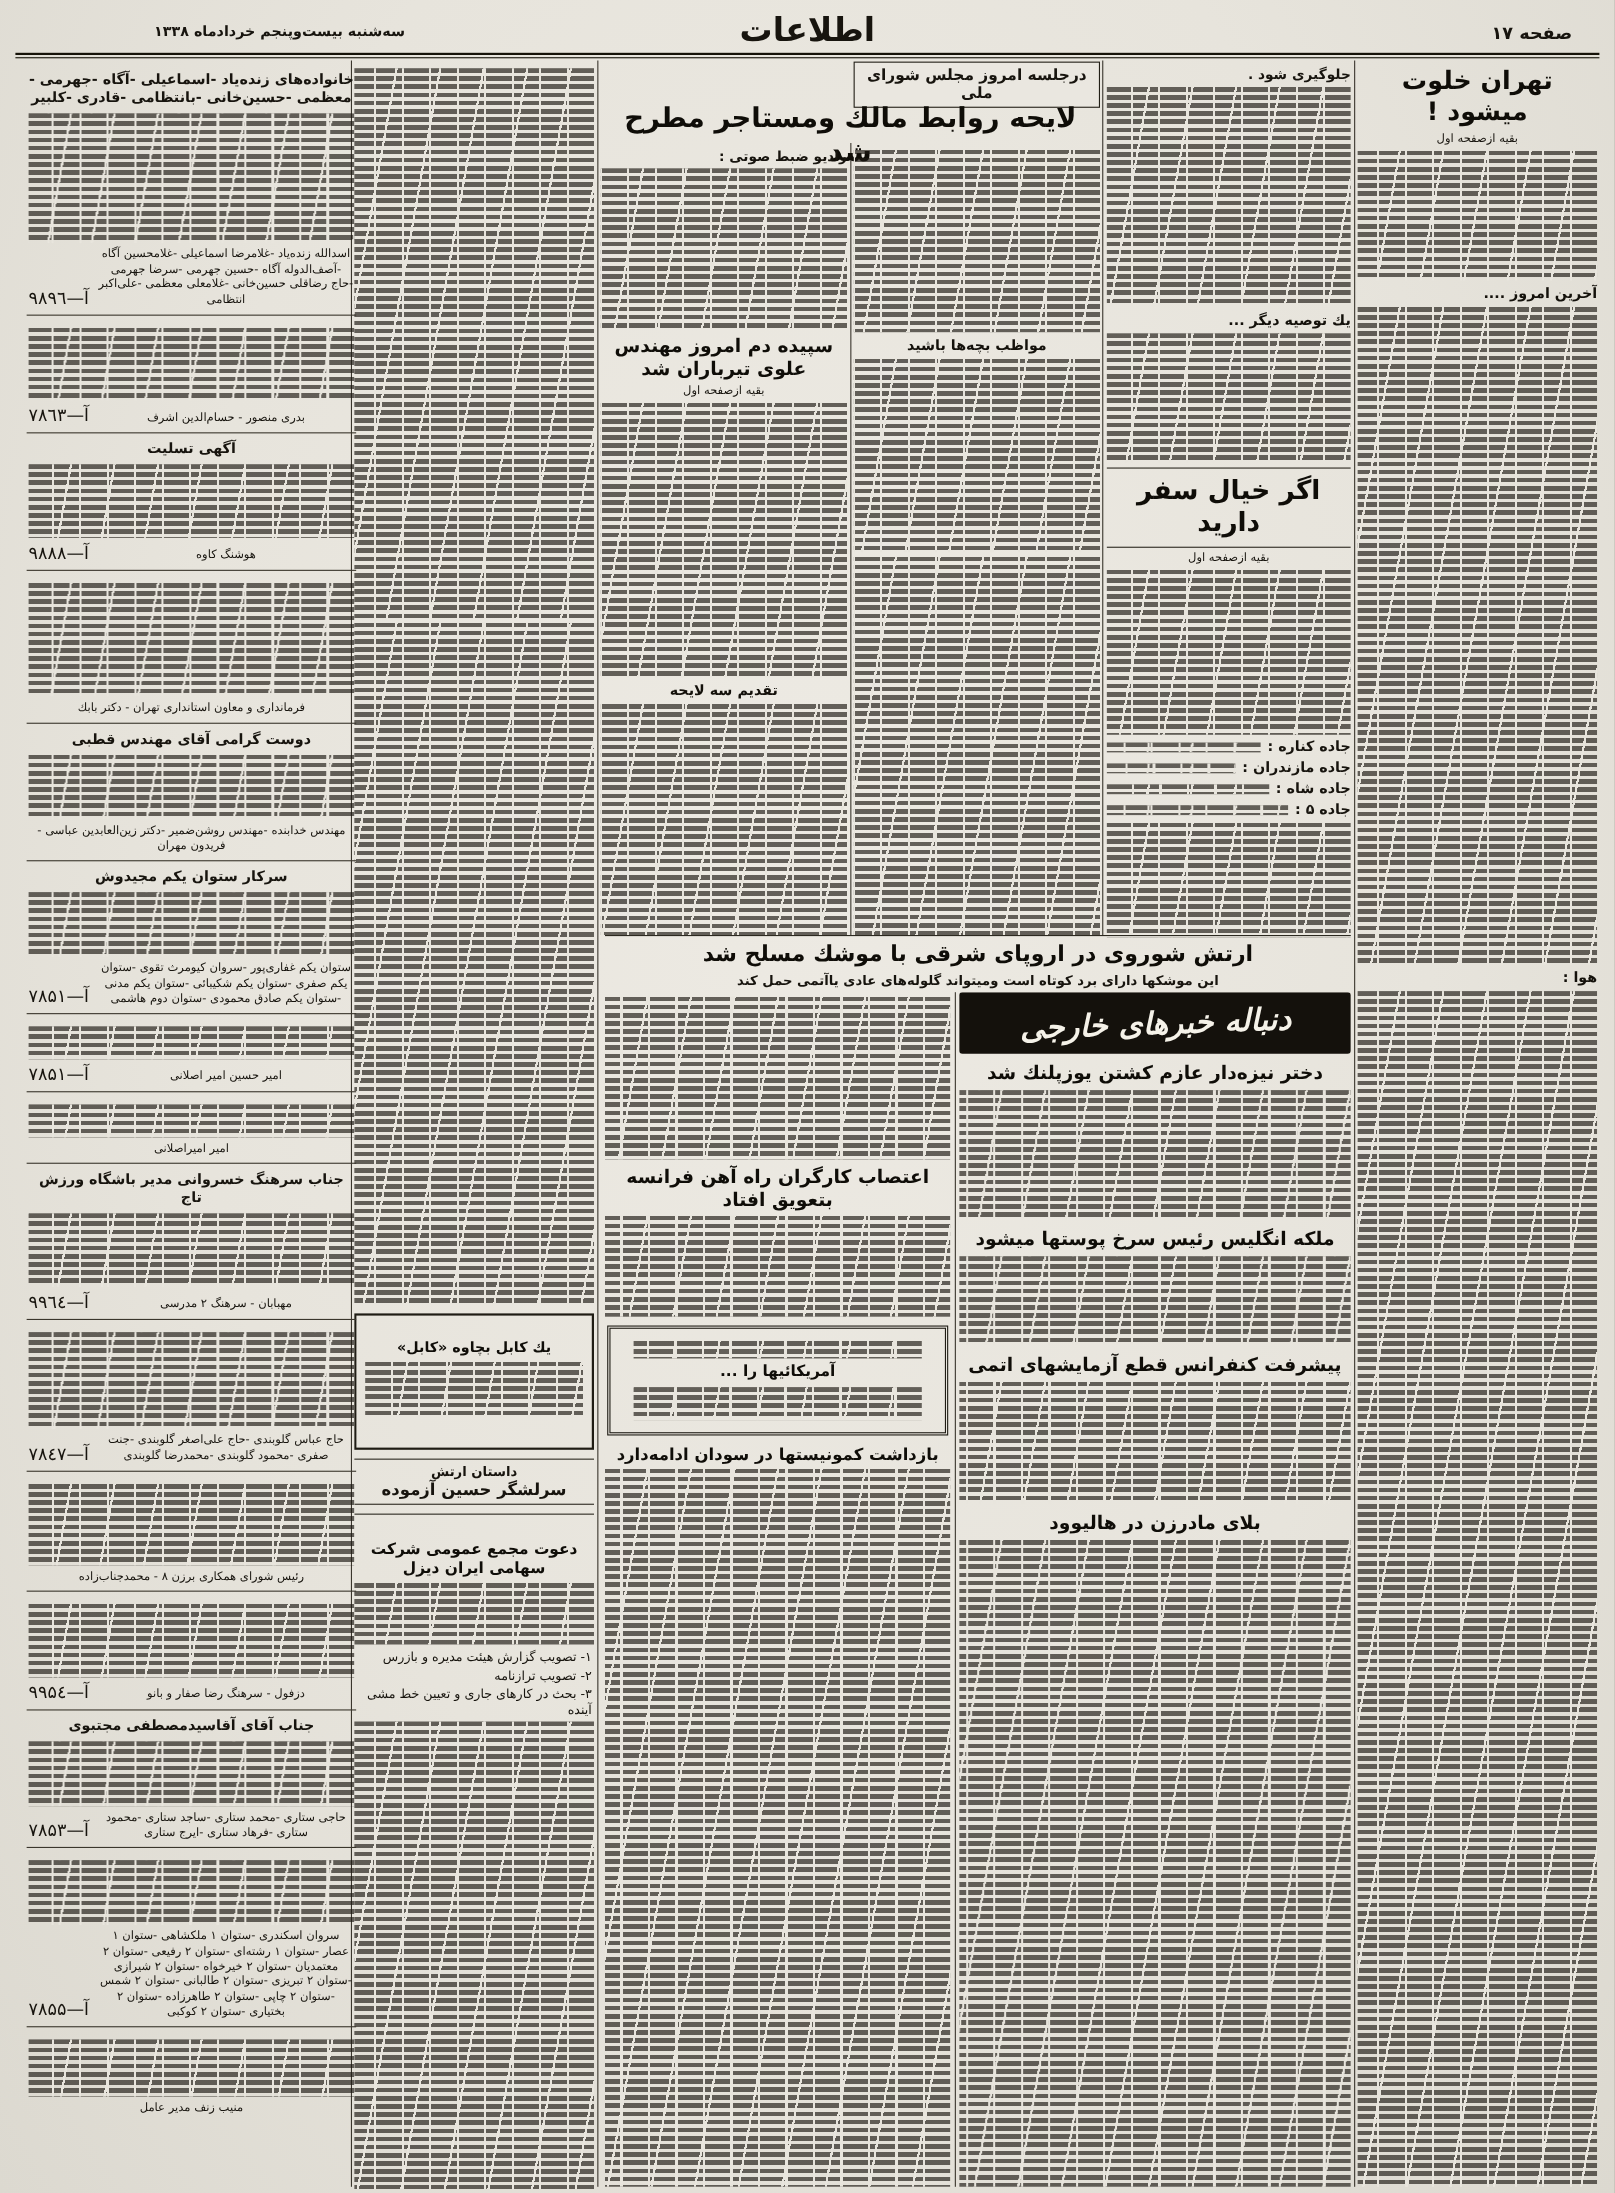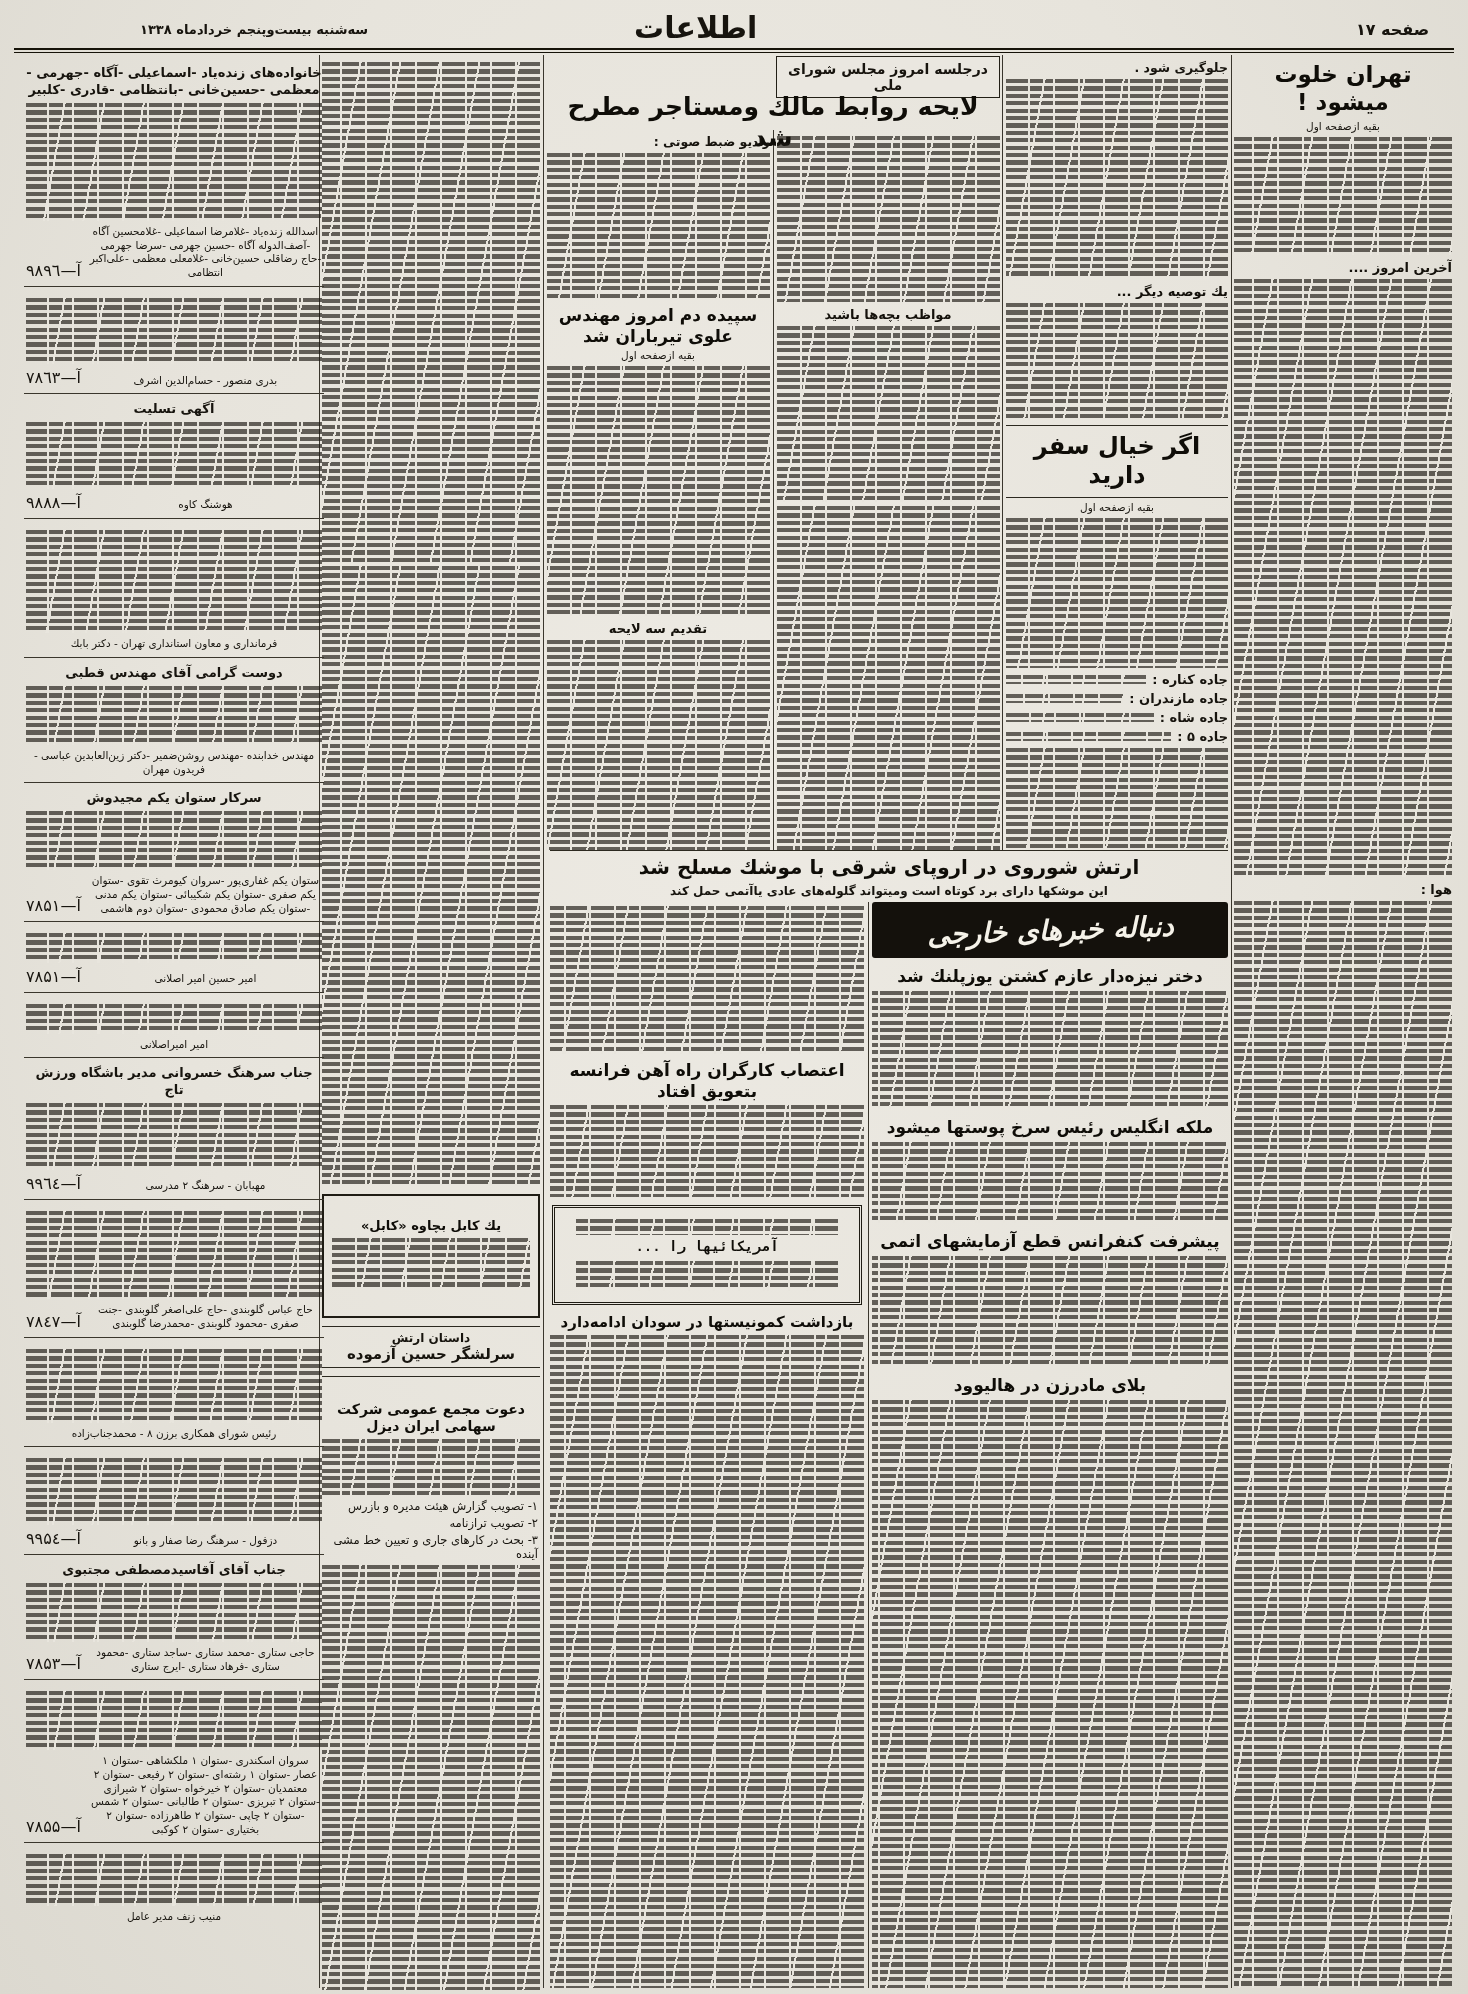--- a/index.html
+++ b/index.html
@@ -17,36 +17,36 @@
       repeating-linear-gradient(to left, transparent 0 23px, #e8e5dd 23px 25px),
       repeating-linear-gradient(to bottom, rgba(28,24,18,.66) 0 4.2px, transparent 4.2px 7.4px);
   }
   .col{position:absolute;overflow:hidden;}
   .vrule{position:absolute;width:1px;background:#3a362d;}
   .hl{font-weight:bold;text-align:center;line-height:1.22;color:#0f0d08;}
   .sub{font-weight:bold;font-size:13px;margin:5px 0 3px;color:#14110b;}
   .lead{font-weight:bold;font-size:12.5px;margin:2px 0;}
   .cont{font-size:10.5px;text-align:center;margin:3px 0 5px;}
   .masthead-pageno{position:absolute;left:1356px;top:20px;font-size:16px;font-weight:bold;}
-  .masthead-paper{position:absolute;left:634px;top:10px;width:200px;text-align:left;font-size:30px;font-weight:bold;letter-spacing:1px;}
+  .masthead-paper{position:absolute;left:634px;top:10px;width:200px;text-align:center;font-size:30px;font-weight:bold;letter-spacing:1px;}
   .masthead-date{position:absolute;left:140px;top:22px;font-size:13px;font-weight:bold;}
   .mast-rule{position:absolute;left:14px;top:48px;width:1440px;height:5px;border-top:2px solid #161309;border-bottom:1px solid #161309;}
   .h-tehran{font-size:23px;margin:2px 0 4px;}
   .h-travel{font-size:24px;border-top:1px solid #2c2920;border-bottom:1px solid #2c2920;padding:6px 0;margin:4px 0 2px;}
   .kicker{position:absolute;left:776px;top:56px;width:224px;border:1px solid #221f16;text-align:center;font-weight:bold;font-size:14px;padding:4px 2px;background:#eae7e0;}
   .h-majles{position:absolute;left:546px;top:92px;width:454px;font-size:25px;}
   .h-exec{font-size:17px;margin:6px 0 2px;}
   .h-missile{position:absolute;left:550px;top:850px;width:678px;border-top:1px solid #2c2920;padding-top:4px;font-size:20px;}
   .missile-sub{position:absolute;left:550px;top:884px;width:678px;text-align:center;font-weight:bold;font-size:12px;}
   .banner{background:#14110c;color:#f5f2e9;height:56px;display:flex;align-items:center;justify-content:center;border-radius:3px;margin-bottom:4px;}
   .banner span{font-size:28px;font-weight:bold;font-style:italic;transform:rotate(-2deg);}
   .f-hl{font-size:17px;margin:8px 0 3px;}
   .h-strike{font-size:17px;margin:6px 6px 3px;}
   .h-sudan{font-size:15px;margin:8px 0 3px;}
-  .adbox{border:3px double #1f1c14;padding:7px 21px;margin:8px 2px;font-family:Liberation Mono, monospace;}
+  .adbox{border:3px double #1f1c14;padding:7px 21px;margin:8px 2px;}
   .adbox .hl{font-size:14px;margin:2px 0;}
   .kabulbox{border:2px solid #1f1c14;padding:22px 8px;margin:8px 0;}
   .kabulbox .hl{font-size:13px;}
   .serial{border-top:1px solid #2c2920;border-bottom:1px solid #2c2920;text-align:center;padding:4px 0;margin:8px 0;}
   .serial .l1{font-size:12px;font-weight:bold;}
   .serial .l2{font-size:15px;font-weight:bold;}
   .h-diesel{font-size:14px;margin:6px 0 4px;border-top:1px solid #2c2920;padding-top:24px;}
   .agenda-item{font-size:11.5px;margin:3px 2px;}
   .road{display:flex;gap:6px;align-items:center;margin:4px 0;}
   .road b{font-size:13px;white-space:nowrap;}

